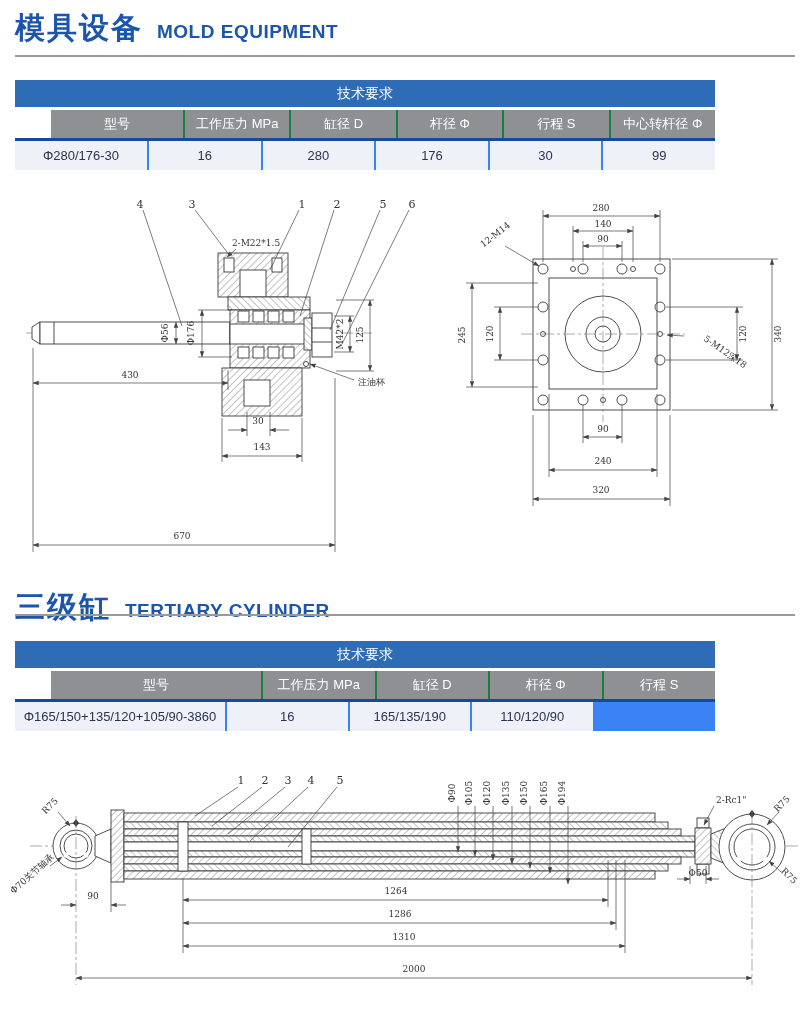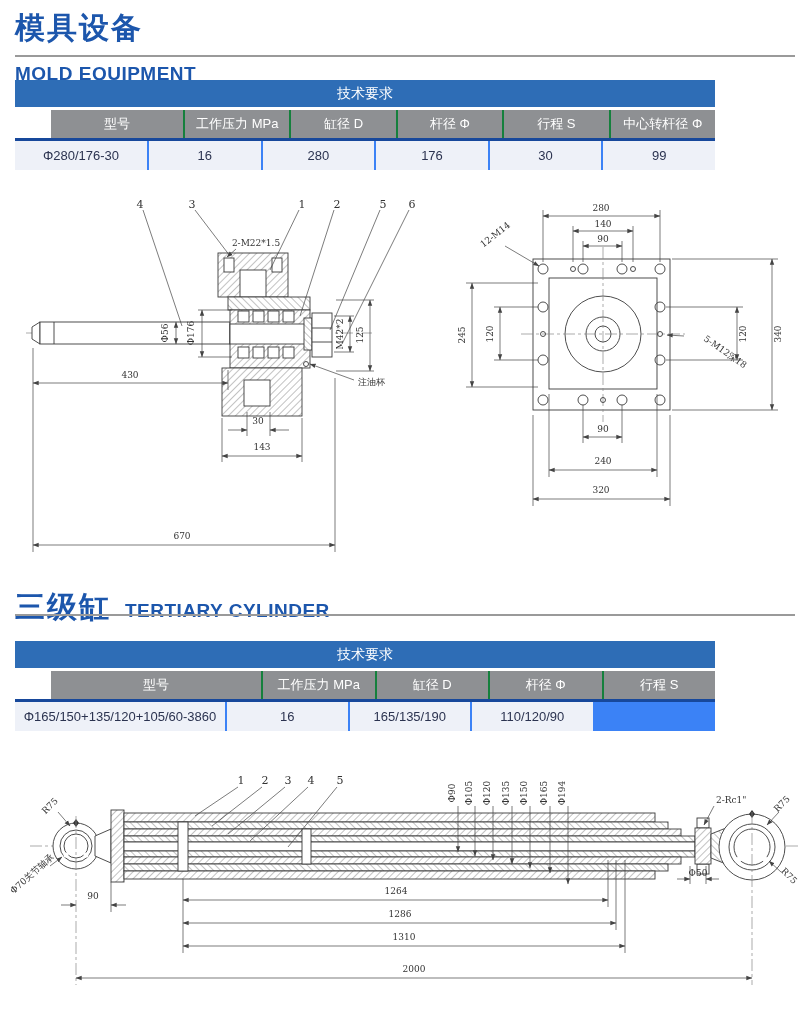--- a/index.html
+++ b/index.html
@@ -312,21 +312,21 @@
       <line class="dim" x1="183" y1="923" x2="616" y2="923" marker-start="url(#ar)" marker-end="url(#ar)"></line>
       <text class="t" x="400" y="917" text-anchor="middle">1286</text>
       <line class="dim" x1="625" y1="860" x2="625" y2="953"></line>
       <line class="dim" x1="183" y1="946" x2="625" y2="946" marker-start="url(#ar)" marker-end="url(#ar)"></line>
       <text class="t" x="404" y="940" text-anchor="middle">1310</text>
       <line class="dim" x1="76" y1="978" x2="752" y2="978" marker-start="url(#ar)" marker-end="url(#ar)"></line>
       <text class="t" x="414" y="972" text-anchor="middle">2000</text>
     </g>
   </svg>
 
-  <div class="sec-title" style="top:8px;flex-direction:column;">
+  <div class="sec-title" style="top:8px;">
     <span class="zh">模具设备</span>
     <span class="en">MOLD EQUIPMENT</span>
   </div>
   <div class="rule" style="top:55px;"></div>
 
   <div class="tbl" style="top:80px;">
     <div class="tbl-title">技术要求</div>
     <div class="tbl-cols g6">
       <div class="hc">型号</div>
       <div class="hc">工作压力 MPa</div>
@@ -356,20 +356,20 @@
     <div class="tbl-title">技术要求</div>
     <div class="tbl-cols g5">
       <div class="hc">型号</div>
       <div class="hc">工作压力 MPa</div>
       <div class="hc">缸径 D</div>
       <div class="hc">杆径 Φ</div>
       <div class="hc">行程 S</div>
     </div>
     <div class="tbl-sep"></div>
     <div class="tbl-row g5">
-      <div class="dc">Φ165/150+135/120+105/60-3860</div>
+      <div class="dc">Φ165/150+135/120+105/90-3860</div>
       <div class="dc">16</div>
       <div class="dc">165/135/190</div>
       <div class="dc">110/120/90</div>
     </div>
   </div>
 
 </div>
 
 </body></html>

